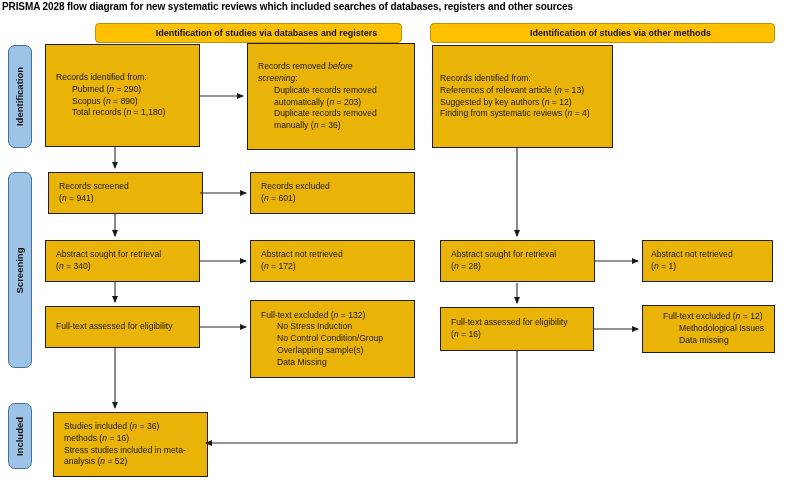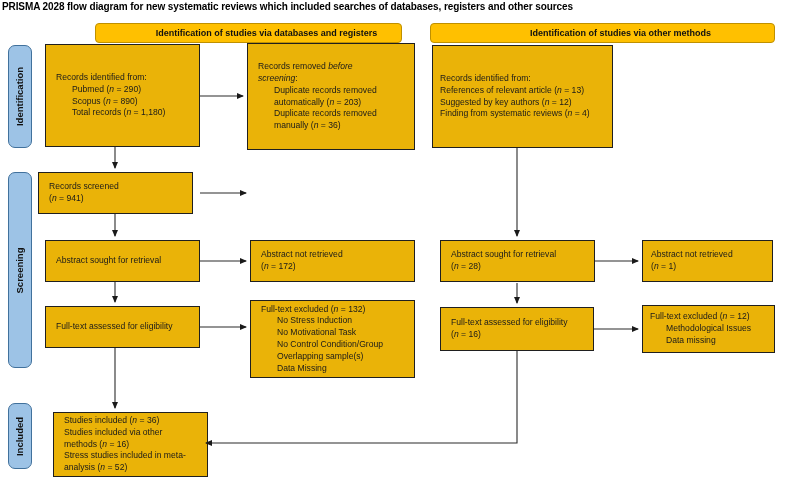--- a/index.html
+++ b/index.html
@@ -35,31 +35,31 @@
     position:absolute; background:#eab308; border:1.4px solid #1f1f1f;
     display:flex; flex-direction:column; justify-content:center;
     padding:4px 5px 4px 10px; font-size:8.6px; line-height:11.8px;
     box-sizing:border-box;
   }
   .fbox .ln { white-space:nowrap; }
   .fbox .ind1 { padding-left:16px; }
   #b-records-db      { left:45px;  top:44px;  width:155px; height:103px; }
   #b-records-removed { left:247px; top:43px;  width:168px; height:107px; }
   #b-records-other   { left:432px; top:45px;  width:181px; height:103px; padding-left:7px; }
-  #b-screened        { left:38px;  top:172px; width:155px; height:42px; }
+  #b-screened        { left:48px;  top:172px; width:155px; height:42px; }
   #b-excluded        { left:250px; top:172px; width:165px; height:42px; }
   #b-abs-sought      { left:45px;  top:240px; width:155px; height:42px; }
   #b-abs-not         { left:250px; top:240px; width:165px; height:42px; }
   #b-ft-assessed     { left:45px;  top:306px; width:155px; height:42px; }
   #b-ft-excluded     { left:250px; top:300px; width:165px; height:78px; }
   #b-included        { left:53px;  top:412px; width:155px; height:65px; }
   #b-abs-sought-r    { left:440px; top:240px; width:155px; height:42px; }
   #b-abs-not-r       { left:642px; top:240px; width:131px; height:42px; padding-left:8px; }
   #b-ft-assessed-r   { left:440px; top:307px; width:154px; height:44px; }
-  #b-ft-excluded-r   { left:642px; top:305px; width:133px; height:48px; padding-left:7px; }
+  #b-ft-excluded-r   { left:642px; top:305px; width:133px; height:48px; padding-left:20px; }
   svg.arrows { position:absolute; left:0; top:0; pointer-events:none; }
   .arr { stroke:#2b2b2b; stroke-width:1.1; fill:none; }
 </style>
 </head>
 <body>
 
 <div class="canvas">
 
   <div class="title">PRISMA 2028 flow diagram for new systematic reviews which included searches of databases, registers and other sources</div>
 
@@ -97,41 +97,44 @@
   <div class="fbox" id="b-records-other">
       <div class="ln">Records identified from:</div>
       <div class="ln">References of relevant article (<i>n</i> = 13)</div>
       <div class="ln">Suggested by key authors (<i>n</i> = 12)</div>
       <div class="ln">Finding from systematic reviews (<i>n</i> = 4)</div>
     </div>
   <div class="fbox" id="b-screened">
       <div class="ln">Records screened</div>
       <div class="ln">(<i>n</i> = 941)</div>
     </div>
+  <div class="fbox" id="b-excluded">
+      <div class="ln">Records excluded</div>
+      <div class="ln">(<i>n</i> = 601)</div>
+    </div>
   <div class="fbox" id="b-abs-sought">
       <div class="ln">Abstract sought for retrieval</div>
+      <div class="ln">(<i>n</i> = 340)</div>
     </div>
   <div class="fbox" id="b-abs-not">
       <div class="ln">Abstract not retrieved</div>
       <div class="ln">(<i>n</i> = 172)</div>
     </div>
   <div class="fbox" id="b-ft-assessed">
       <div class="ln">Full-text assessed for eligibility</div>
     </div>
   <div class="fbox" id="b-ft-excluded">
       <div class="ln">Full-text excluded (<i>n</i> = 132)</div>
       <div class="ln ind1">No Stress Induction</div>
-      <div class="ln ind1">No Motivational Task</div>
       <div class="ln ind1">No Control Condition/Group</div>
       <div class="ln ind1">Overlapping sample(s)</div>
       <div class="ln ind1">Data Missing</div>
     </div>
   <div class="fbox" id="b-included">
       <div class="ln">Studies included (<i>n</i> = 36)</div>
-      <div class="ln">Studies included via other</div>
       <div class="ln">methods (<i>n</i> = 16)</div>
       <div class="ln">Stress studies included in meta-</div>
       <div class="ln">analysis (<i>n</i> = 52)</div>
     </div>
   <div class="fbox" id="b-abs-sought-r">
       <div class="ln">Abstract sought for retrieval</div>
       <div class="ln">(<i>n</i> = 28)</div>
     </div>
   <div class="fbox" id="b-abs-not-r">
       <div class="ln">Abstract not retrieved</div>

